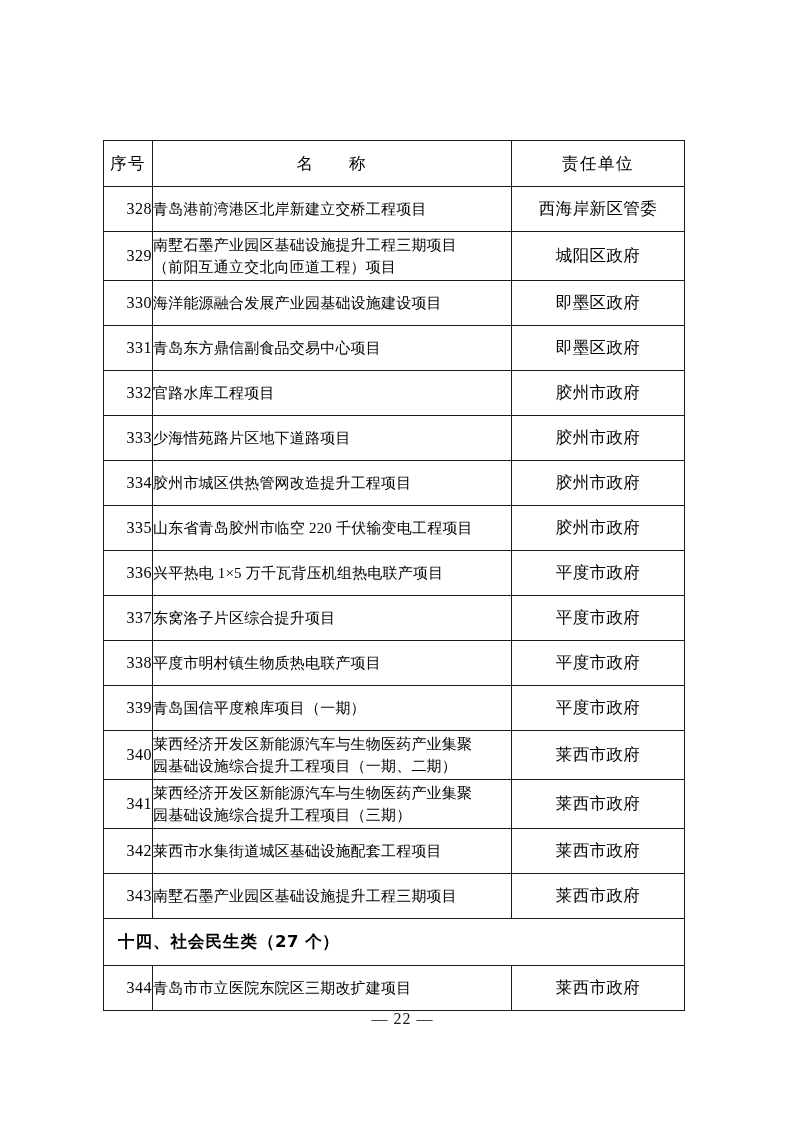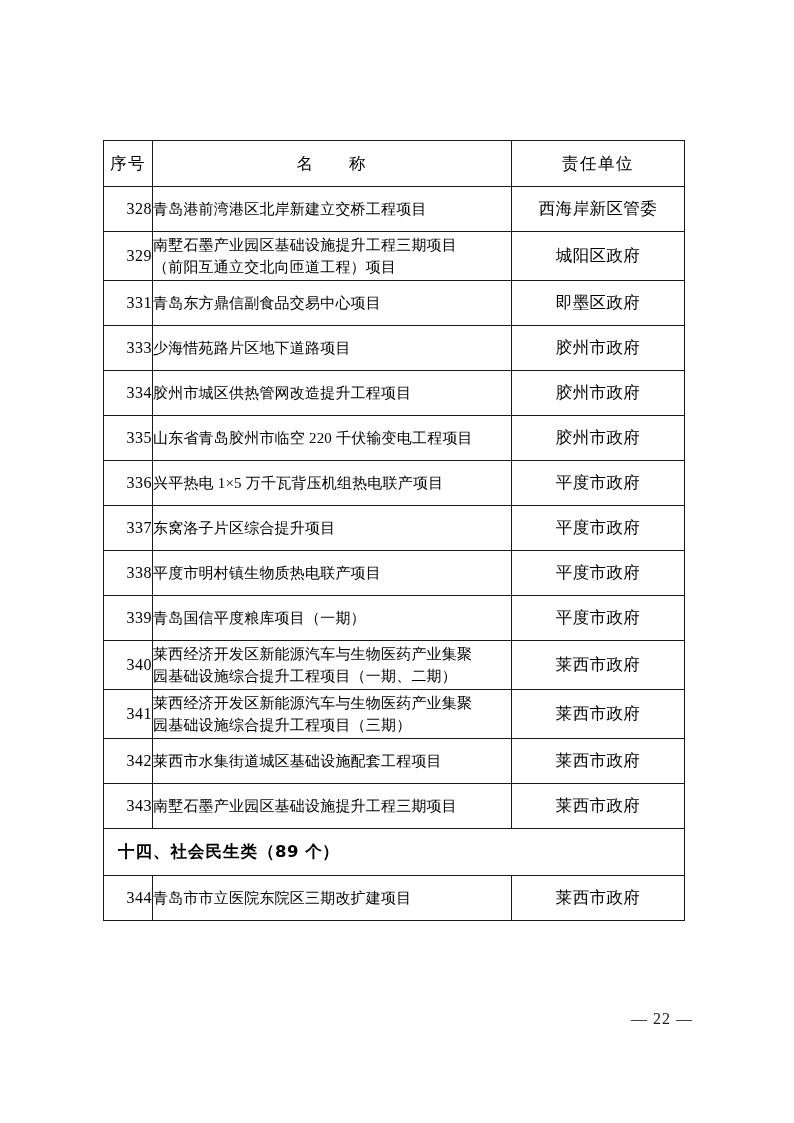--- a/index.html
+++ b/index.html
@@ -104,21 +104,21 @@
 
   
   .page-footer {
     position: absolute;
     left: 103px;
     top: 1010px;
     width: 581px;
     font-size: 16px;
     letter-spacing: 1px;
     color: #1a1a1a;
-    text-align: right;
+    text-align: center;
     padding-left: 9px;
     font-family: "Liberation Serif", "DejaVu Serif", serif;
   }
 </style>
 </head>
 <body>
 
 <div class="page">
 
   <table class="doc-table">
@@ -146,25 +146,39 @@
         </tr>
         <tr class="two-line">
           <td class="cell-num">329</td>
           <td class="cell-name">
             <span class="name-line">南墅石墨产业园区基础设施提升工程三期项目</span>
             <span class="name-line">（前阳互通立交北向匝道工程）项目</span>
           </td>
           <td class="cell-unit">城阳区政府</td>
         </tr>
         <tr class="one-line">
+          <td class="cell-num">330</td>
+          <td class="cell-name">
+            <span class="name-line">海洋能源融合发展产业园基础设施建设项目</span>
+          </td>
+          <td class="cell-unit">即墨区政府</td>
+        </tr>
+        <tr class="one-line">
           <td class="cell-num">331</td>
           <td class="cell-name">
             <span class="name-line">青岛东方鼎信副食品交易中心项目</span>
           </td>
           <td class="cell-unit">即墨区政府</td>
+        </tr>
+        <tr class="one-line">
+          <td class="cell-num">332</td>
+          <td class="cell-name">
+            <span class="name-line">官路水库工程项目</span>
+          </td>
+          <td class="cell-unit">胶州市政府</td>
         </tr>
         <tr class="one-line">
           <td class="cell-num">333</td>
           <td class="cell-name">
             <span class="name-line">少海惜苑路片区地下道路项目</span>
           </td>
           <td class="cell-unit">胶州市政府</td>
         </tr>
         <tr class="one-line">
           <td class="cell-num">334</td>
@@ -232,21 +246,21 @@
           <td class="cell-unit">莱西市政府</td>
         </tr>
         <tr class="one-line">
           <td class="cell-num">343</td>
           <td class="cell-name">
             <span class="name-line">南墅石墨产业园区基础设施提升工程三期项目</span>
           </td>
           <td class="cell-unit">莱西市政府</td>
         </tr>
         <tr class="section-row">
-          <td colspan="3"><span>十四、社会民生类</span><span class="section-count">（89 个）</span></td>
+          <td colspan="3"><span>十四、社会民生类</span><span class="section-count">（27 个）</span></td>
         </tr>
         <tr class="one-line">
           <td class="cell-num">344</td>
           <td class="cell-name">
             <span class="name-line">青岛市市立医院东院区三期改扩建项目</span>
           </td>
           <td class="cell-unit">莱西市政府</td>
         </tr>
       </tbody>
   </table>

